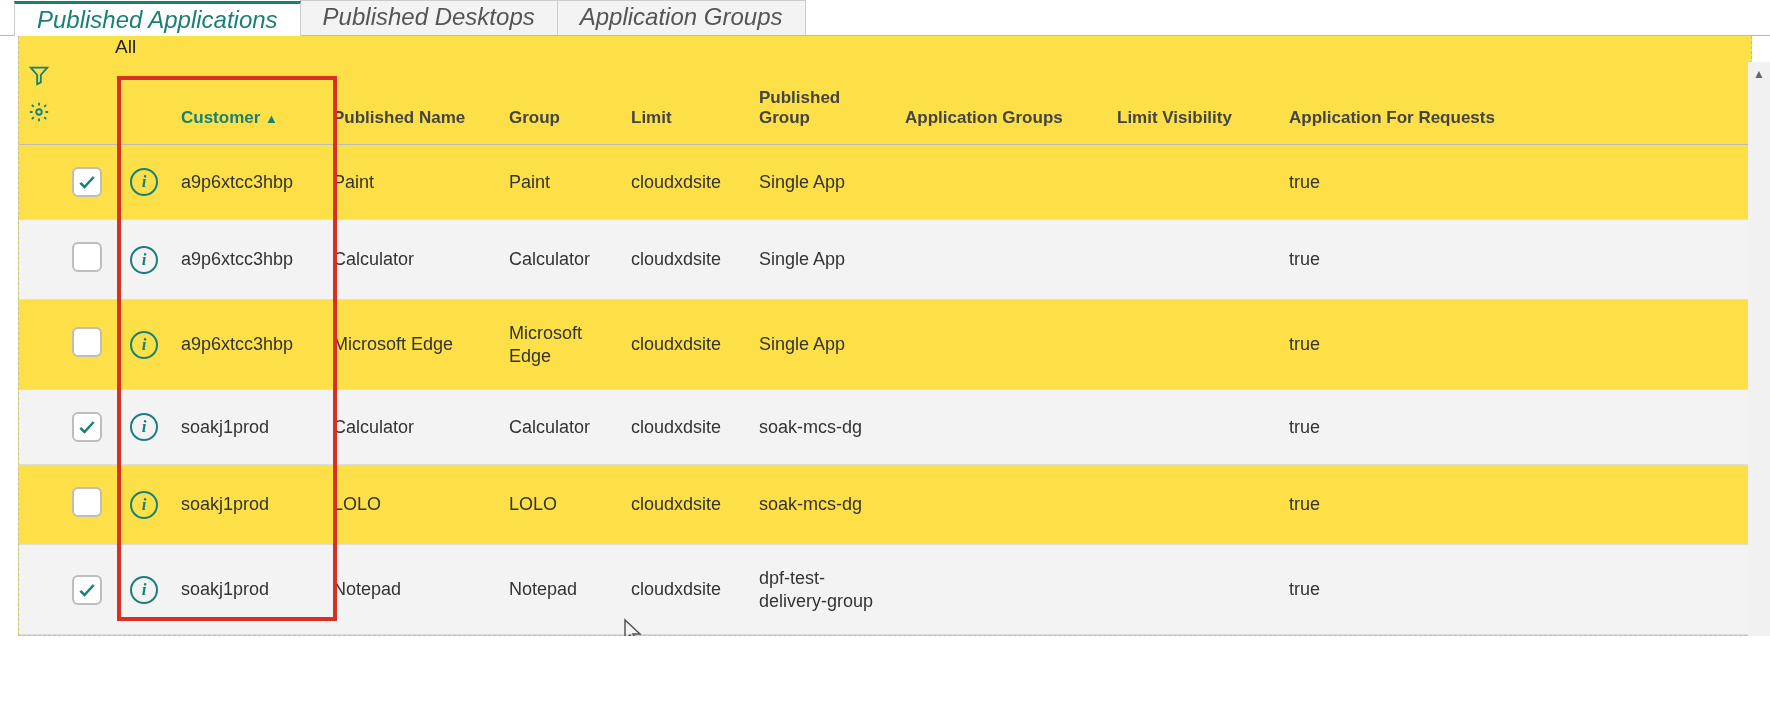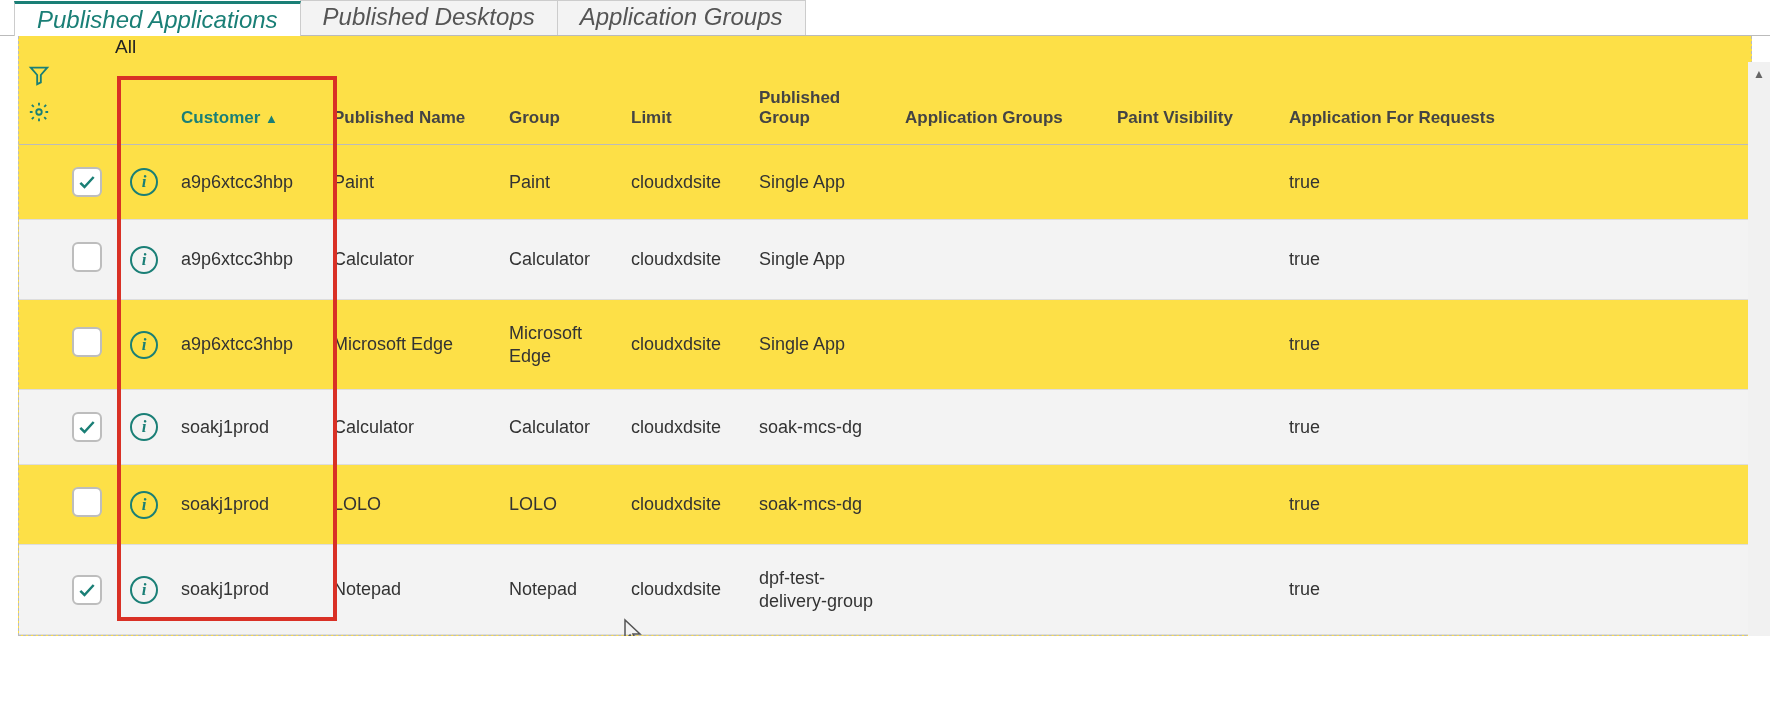--- a/index.html
+++ b/index.html
@@ -205,21 +205,21 @@
           <td></td>
           <td class="sorted" style="text-align:left;">
             <span>Customer</span>
             <span class="sort-arrow">▲</span>
           </td>
           <td>Published Name</td>
           <td>Group</td>
           <td>Limit</td>
           <td>Published Group</td>
           <td>Application Groups</td>
-          <td>Paint Visibility</td>
+          <td>Limit Visibility</td>
           <td>Application For Requests</td>
         </tr>
       </thead>
       <tbody id="tbody">
           <tr>
             <td class="icon-cell"></td>
             <td class="icon-cell"><span class="chkbox">
                 <svg width="20" height="20" viewBox="0 0 24 24" fill="none" stroke="#1a7f76" stroke-width="3">
                   <polyline points="4 13 9 18 20 6"></polyline>
                 </svg>

